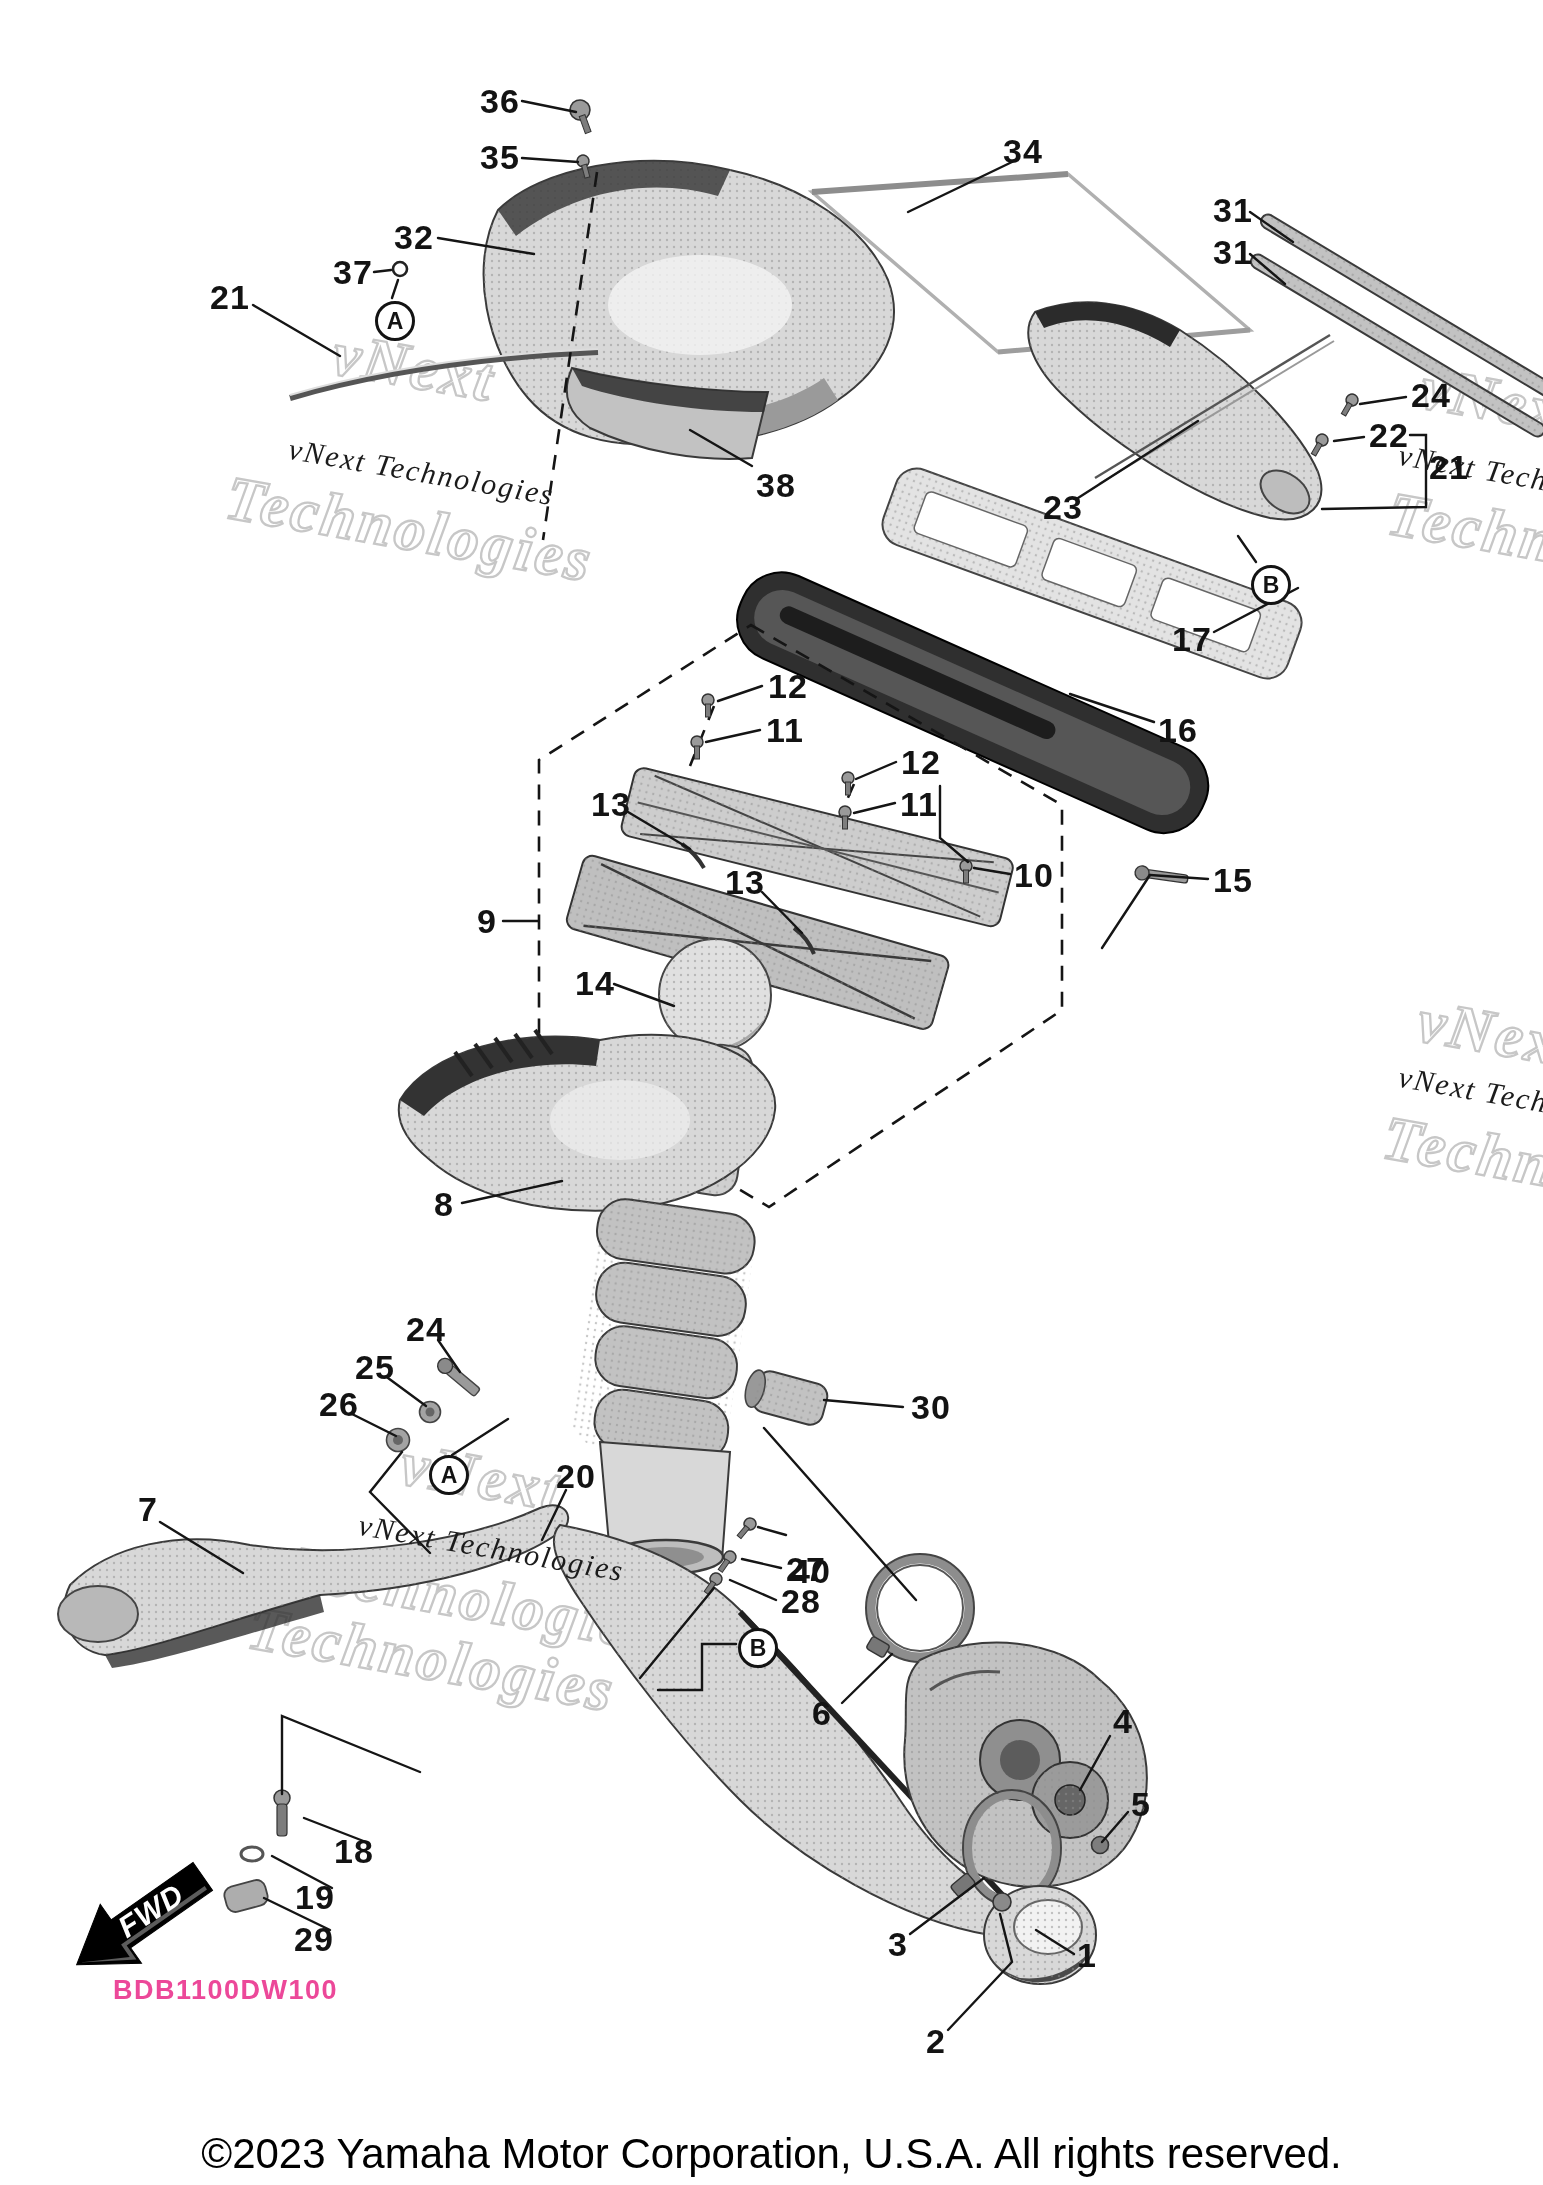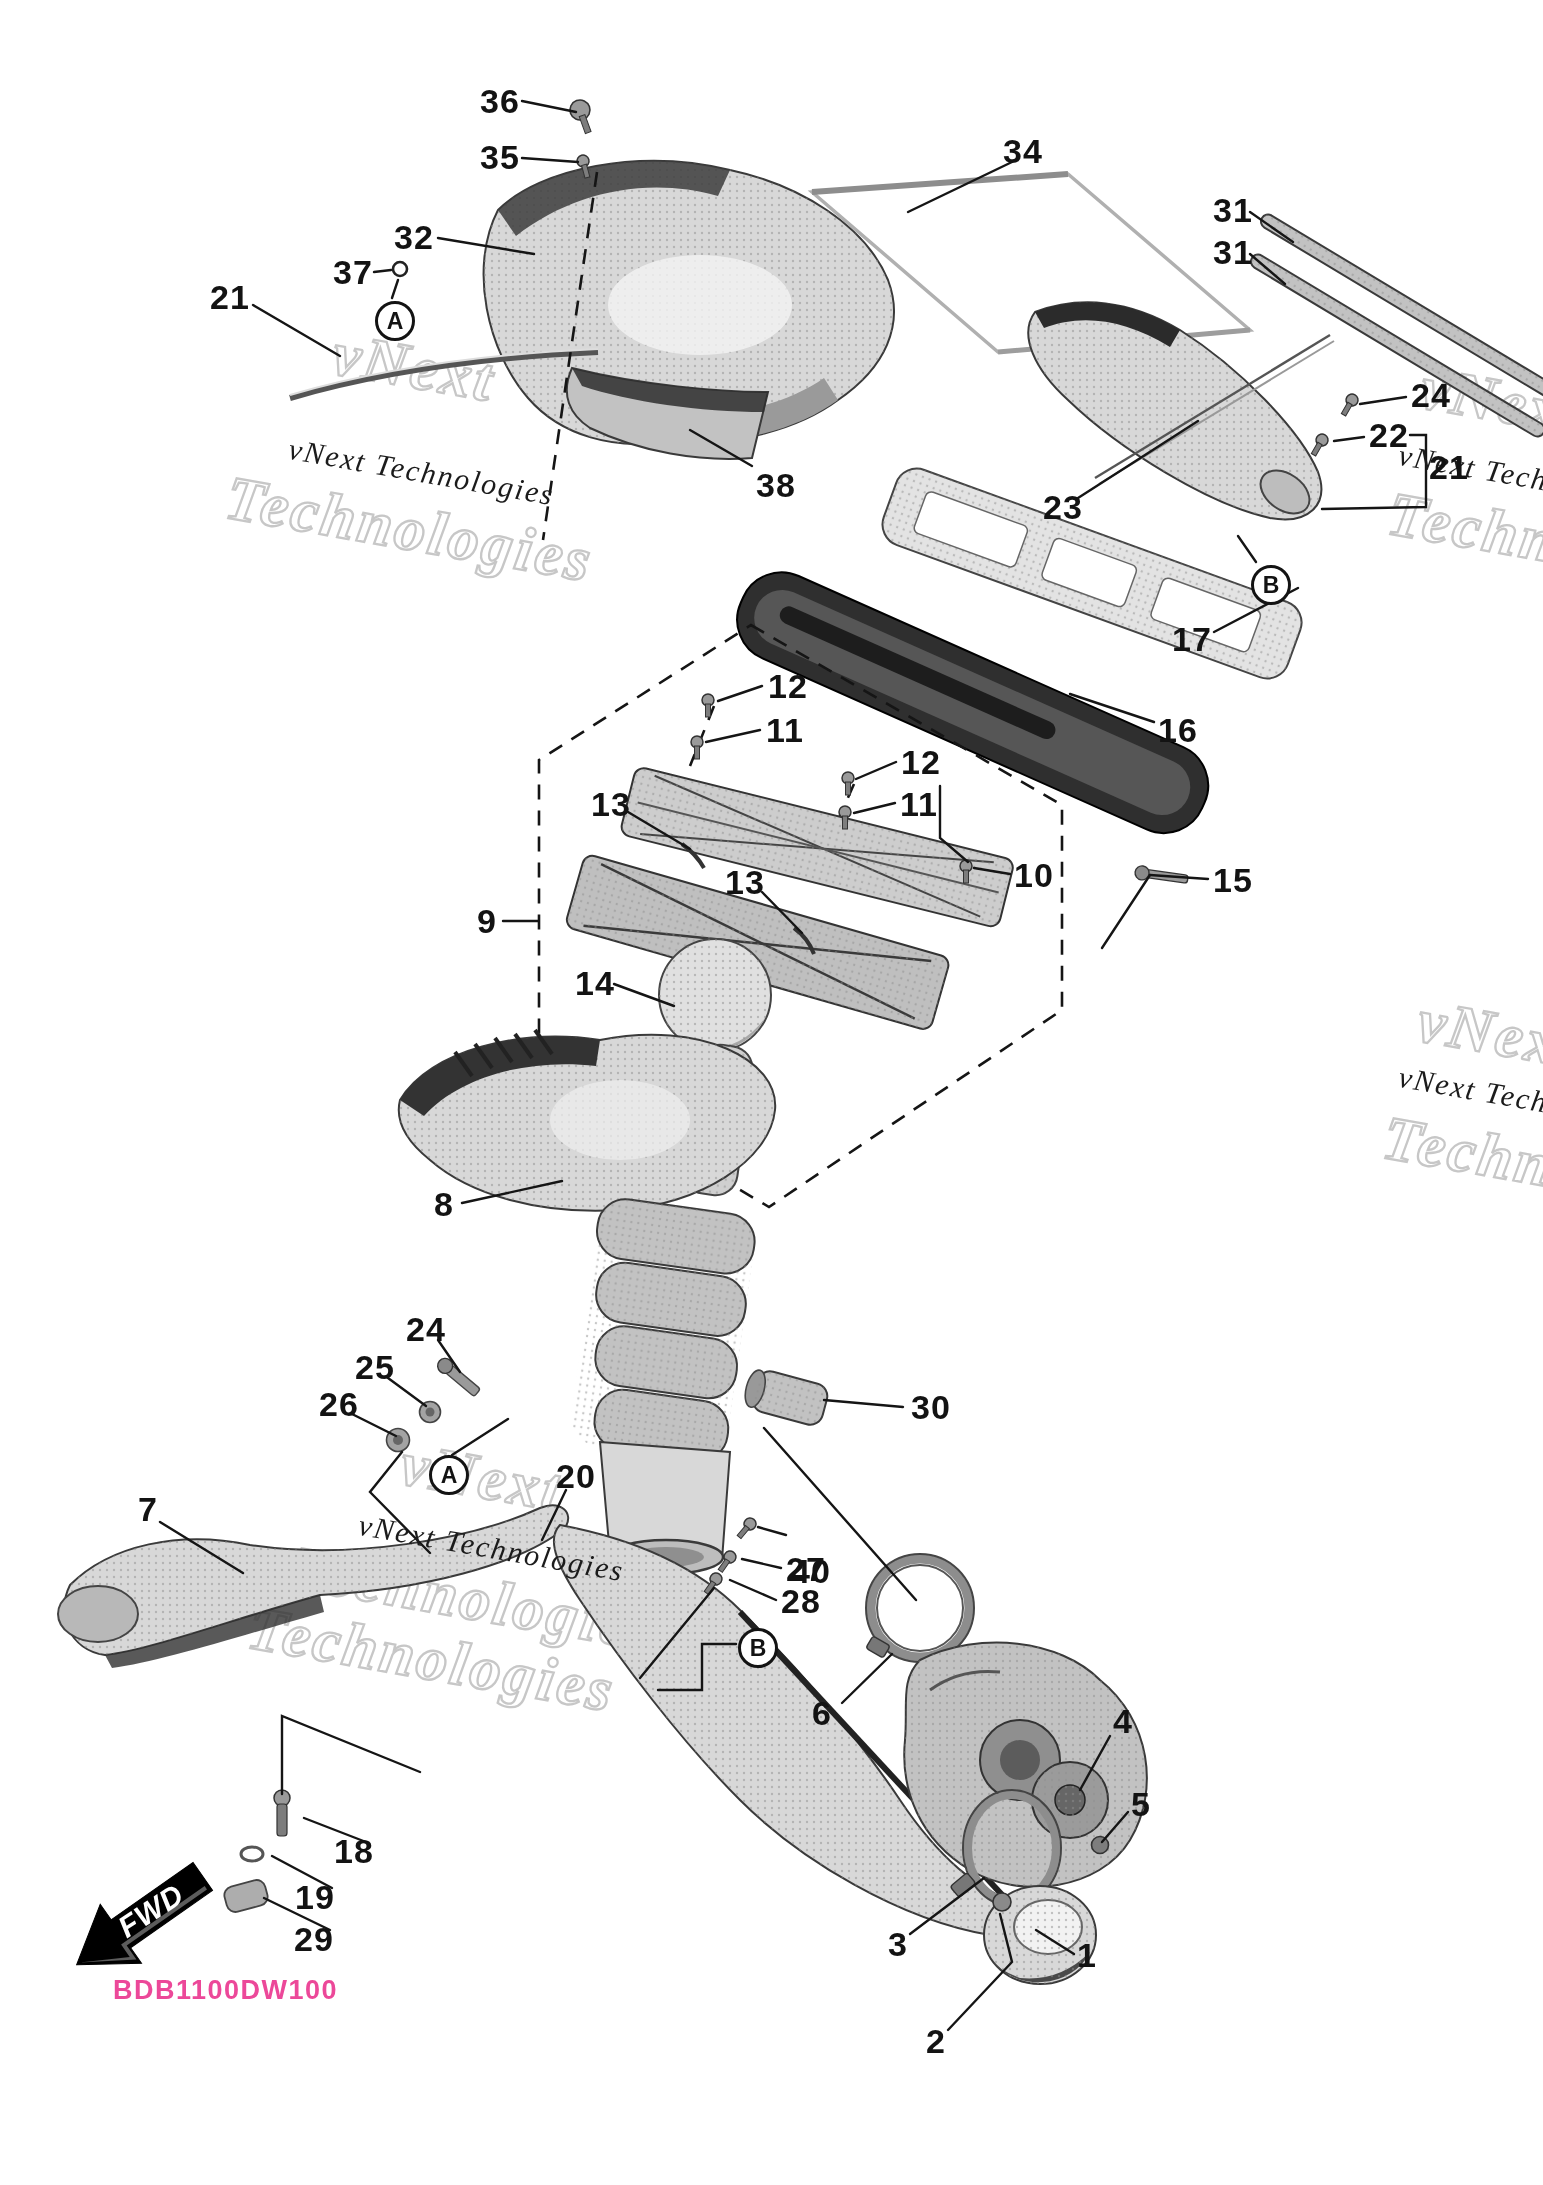--- a/index.html
+++ b/index.html
@@ -375,14 +375,15 @@
   <div class="lbl" style="left:295px;top:1880px;">19</div>
   <div class="lbl" style="left:294px;top:1922px;">29</div>
 
   <div class="ref" style="left:375px;top:301px;">A</div>
   <div class="ref" style="left:1251px;top:565px;">B</div>
   <div class="ref" style="left:429px;top:1455px;">A</div>
   <div class="ref" style="left:738px;top:1628px;">B</div>
 
   <div class="fwd-txt" style="left:112px;top:1916px;">FWD</div>
   <div class="code" style="left:113px;top:1975px;">BDB1100DW100</div>
+  <div class="copyright" style="top:2130px;">©2023 Yamaha Motor Corporation, U.S.A. All rights reserved.</div>
 
 </div>
 
 </body></html>

